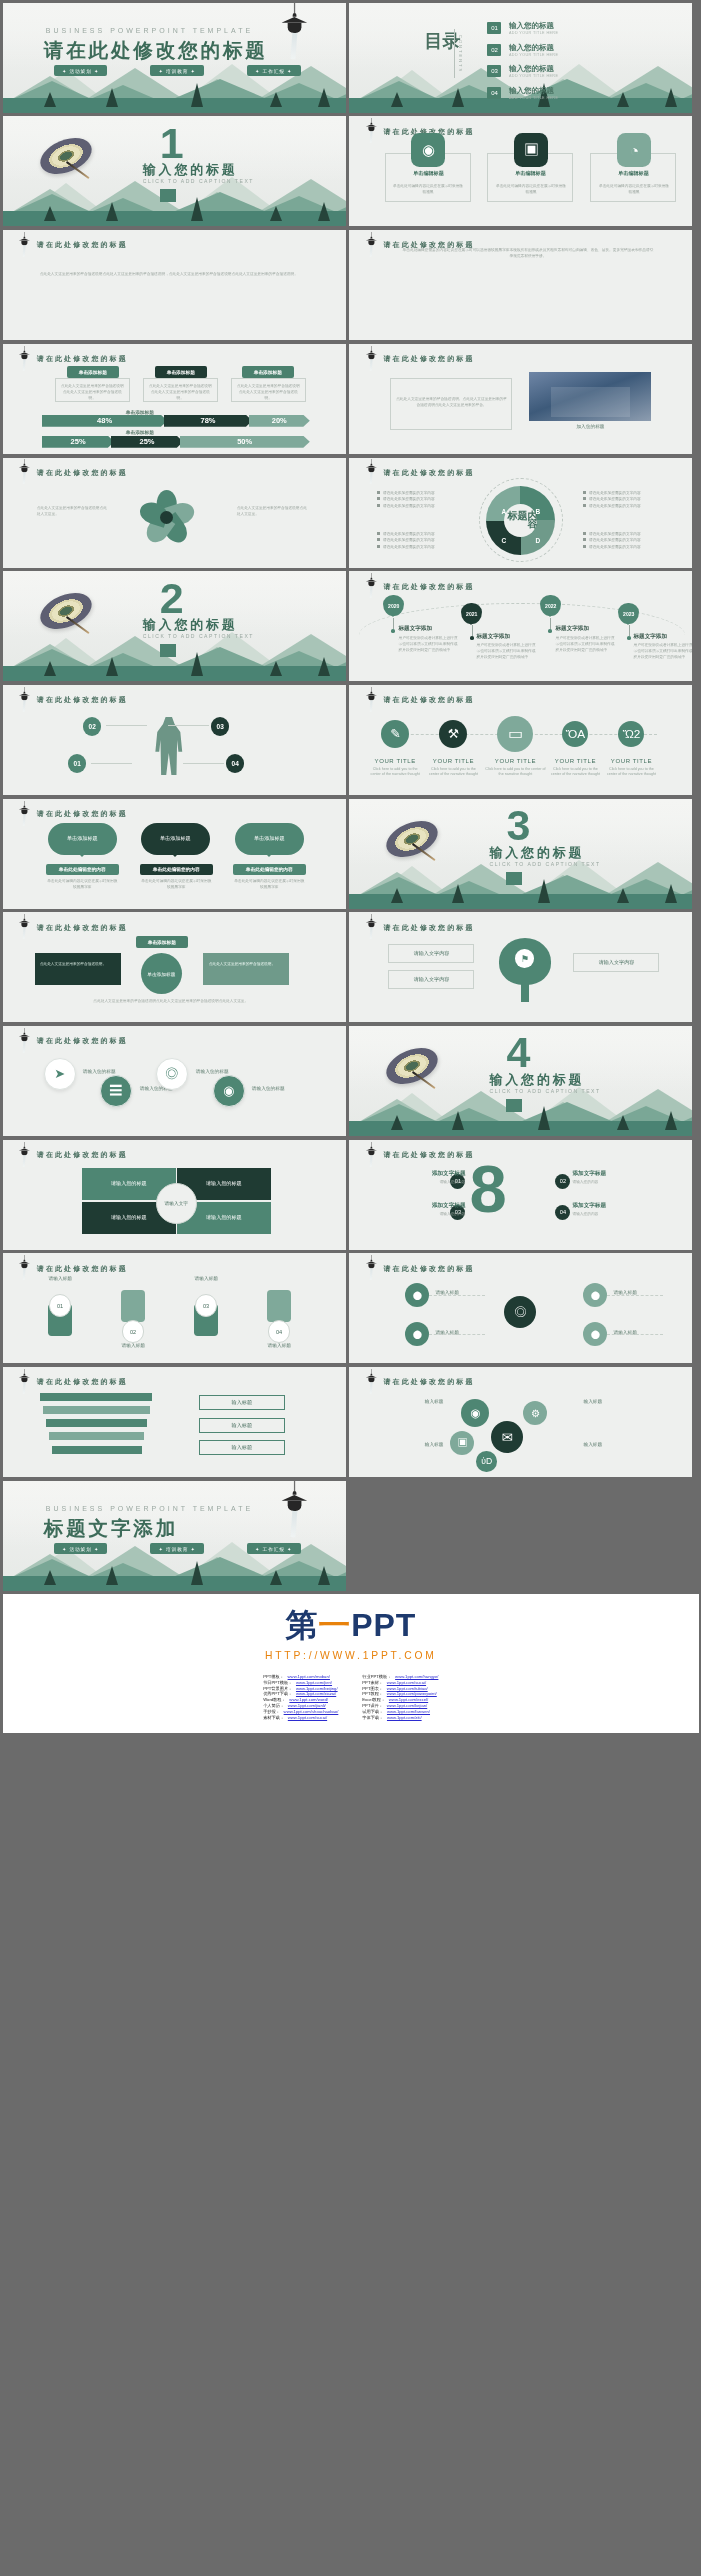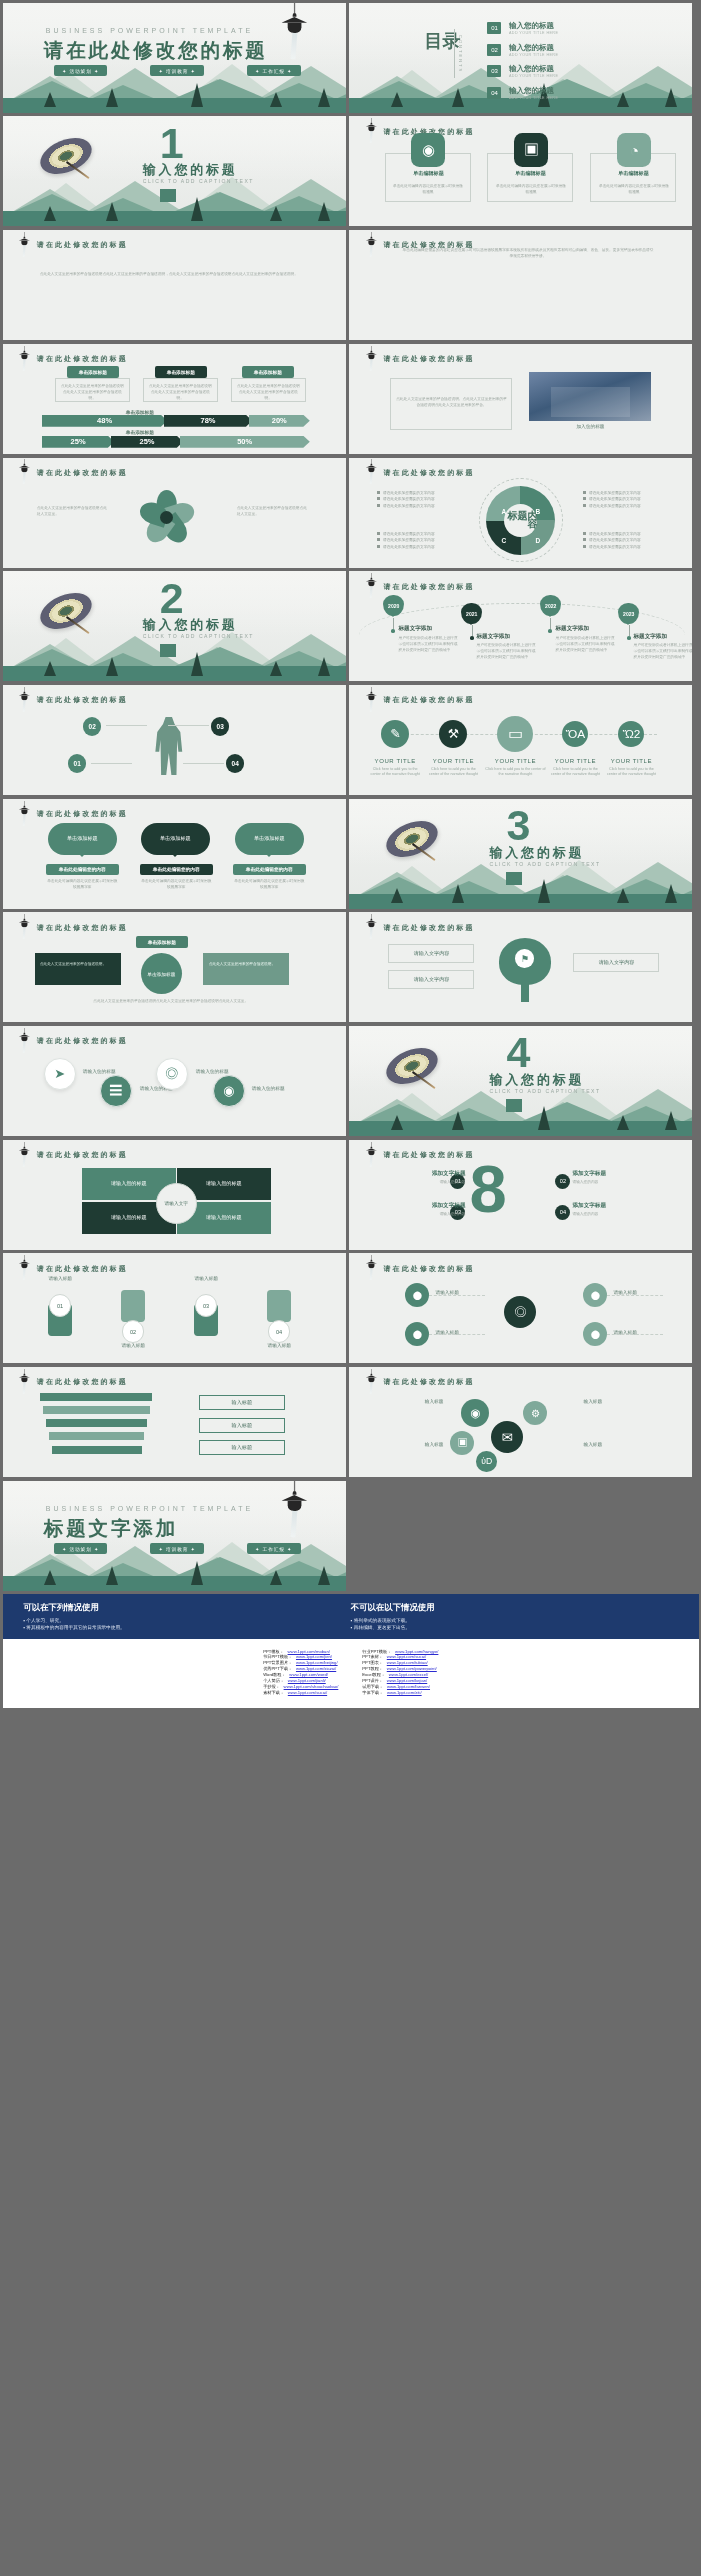--- a/index.html
+++ b/index.html
@@ -823,35 +823,25 @@
           <div class="lant-cord"></div>
           <div class="lant-top"></div>
           <div class="lant-roof"></div>
           <div class="lant-body"></div>
           <div class="lant-tail"></div>
         </div>
       </div>
     </div>
 
   <div class="foot">
-    <div class="foot-band">
-      <div class="fb-col">
-        <div class="fb-h">可以在下列情况使用</div>
-        <div class="fb-i" id="allowedItems">
-            <div>▪ 个人学习、研究。</div>
-            <div>▪ 将其模板中的内容用于其它的日常演示中使用。</div>
-          </div>
-      </div>
-      <div class="fb-col">
-        <div class="fb-h">不可以在以下情况使用</div>
-        <div class="fb-i" id="forbiddenItems">
-            <div>▪ 将列举式的表现形式下载。</div>
-            <div>▪ 再转编辑、更名更下出售。</div>
-          </div>
-      </div>
+    <div class="foot-logo">
+      <div class="logo-main">
+        <span>第</span><span class="dash">一</span><span>PPT</span>
+      </div>
+      <div class="logo-url">HTTP://WWW.1PPT.COM</div>
     </div>
     <div class="foot-links">
       <div class="fl-col" id="linksLeft">
           <div class="fl-row">
             <span class="fl-k">PPT模板：</span>
             <a class="fl-v">www.1ppt.com/moban/</a>
           </div>
           <div class="fl-row">
             <span class="fl-k">节日PPT模板：</span>
             <a class="fl-v">www.1ppt.com/jieri/</a>

